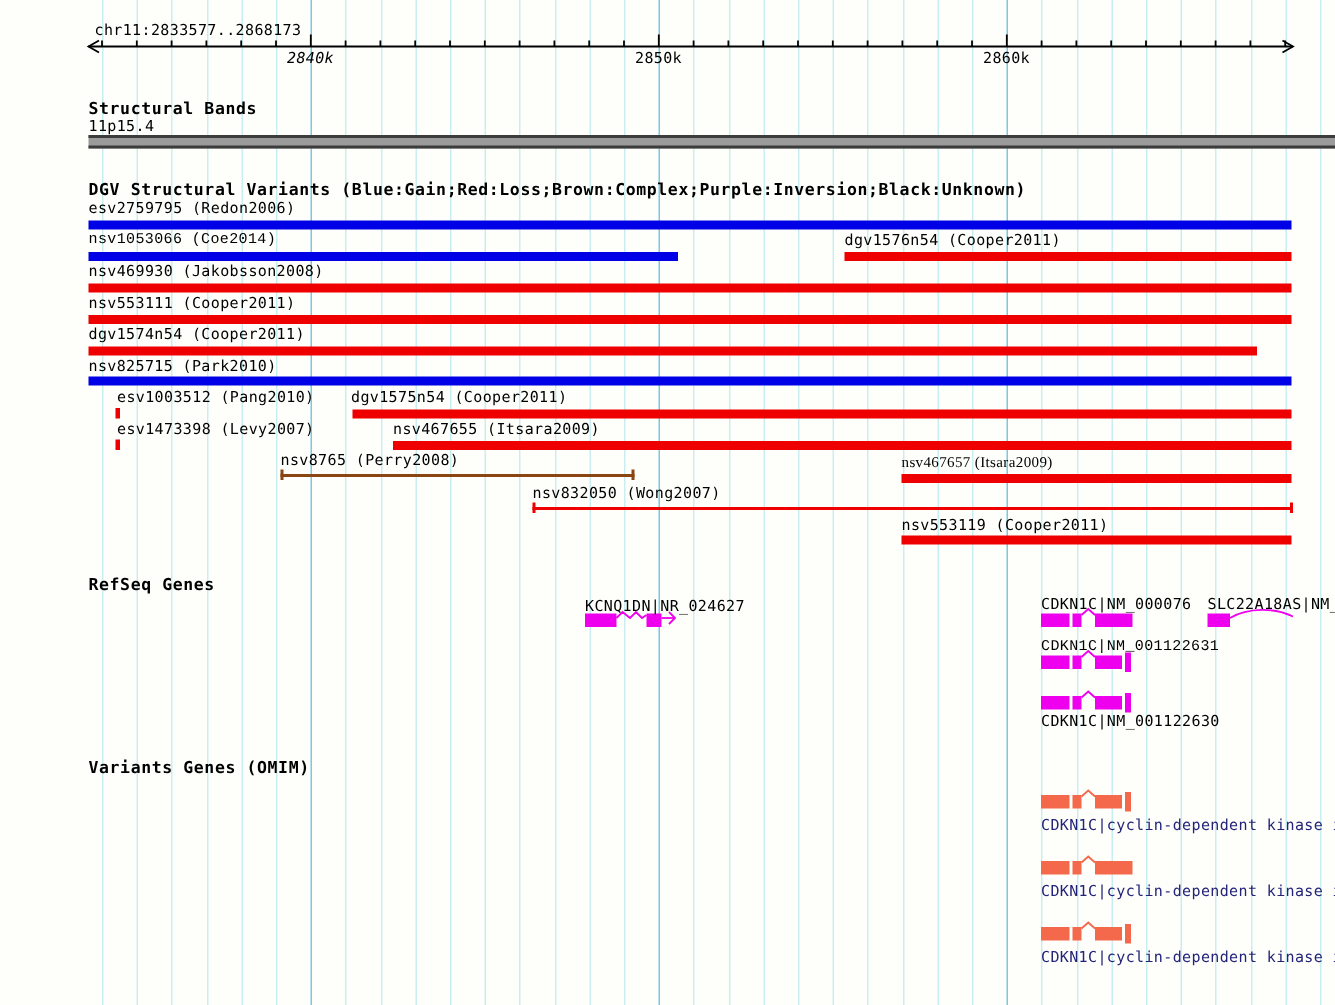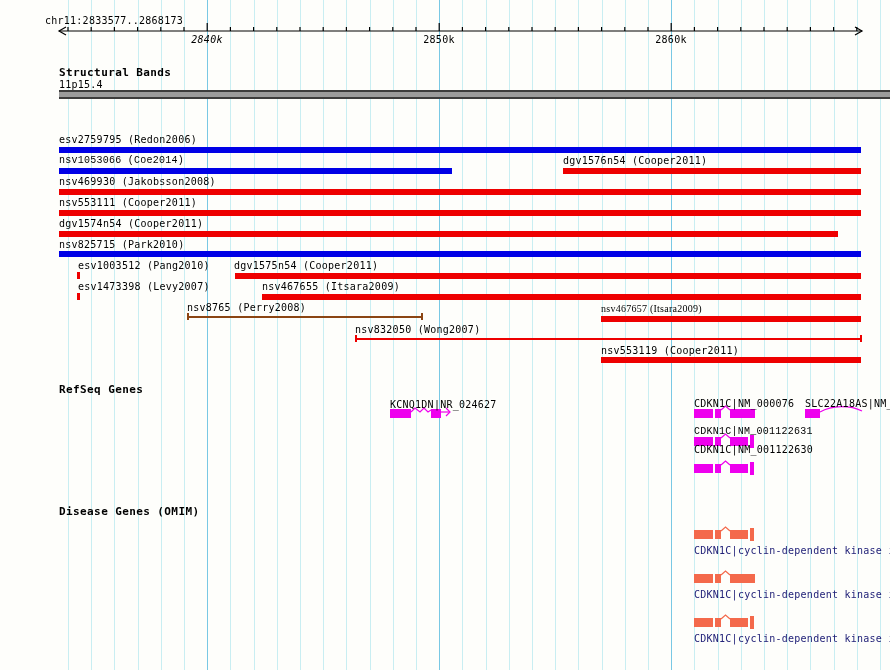--- a/index.html
+++ b/index.html
@@ -143,31 +143,32 @@
       </g>
       <g>
         <rect x="694" y="618" width="19" height="9" fill="#F4694B"></rect>
         <rect x="715" y="618" width="6" height="9" fill="#F4694B"></rect>
         <polyline points="721,619 725.5,615 730,619" fill="none" stroke="#F4694B" stroke-width="1.2"></polyline>
         <rect x="730" y="618" width="18" height="9" fill="#F4694B"></rect>
         <rect x="750" y="616" width="4" height="13" fill="#F4694B"></rect>
       </g>
     </svg>
 
-  <div class="lbl" style="left:45px;top:15px;">chr11:2833577..2868173</div>
+  <div class="lbl" style="left:63px;top:15px;">chr11:2833577..2868173</div>
   <div id="ticklabels">
       <div class="ticklabel" style="left: 207px; top: 34px; font-style: italic;">2840k</div>
       <div class="ticklabel" style="left: 439px; top: 34px;">2850k</div>
       <div class="ticklabel" style="left: 671px; top: 34px;">2860k</div>
     </div>
 
   <div class="hdr" style="left:59px;top:67px;">Structural Bands</div>
   <div class="lbl" style="left:59px;top:79px;">11p15.4</div>
   <div id="bandbar" style="left: 59px; top: 90px; width: 831px; height: 9px; background: rgb(155, 155, 155); border-top: 2px solid rgb(60, 60, 60); border-bottom: 2px solid rgb(60, 60, 60);"></div>
 
+  <div class="hdr" style="left:59px;top:121px;">DGV Structural Variants (Blue:Gain;Red:Loss;Brown:Complex;Purple:Inversion;Black:Unknown)</div>
   <div id="variants">
       <div class="lbl" style="left: 59px; top: 134px;">esv2759795 (Redon2006)</div>
       <div class="bar" style="left: 59px; top: 147px; width: 802px; height: 6px; background: rgb(0, 0, 230);"></div>
       <div class="lbl" style="left: 59px; top: 155px; font-family: Liberation Mono, monospace;">nsv1053066 (Coe2014)</div>
       <div class="bar" style="left: 59px; top: 168px; width: 393px; height: 6px; background: rgb(0, 0, 230);"></div>
       <div class="lbl" style="left: 563px; top: 155px;">dgv1576n54 (Cooper2011)</div>
       <div class="bar" style="left: 563px; top: 168px; width: 298px; height: 6px; background: rgb(238, 0, 0);"></div>
       <div class="lbl" style="left: 59px; top: 176px;">nsv469930 (Jakobsson2008)</div>
       <div class="bar" style="left: 59px; top: 189px; width: 802px; height: 6px; background: rgb(238, 0, 0);"></div>
       <div class="lbl" style="left: 59px; top: 197px;">nsv553111 (Cooper2011)</div>
@@ -201,22 +202,22 @@
       <div class="lbl" style="left: 601px; top: 345px;">nsv553119 (Cooper2011)</div>
       <div class="bar" style="left: 601px; top: 357px; width: 260px; height: 6px; background: rgb(238, 0, 0);"></div>
     </div>
 
   <div class="hdr" style="left:59px;top:384px;">RefSeq Genes</div>
   <div id="refseq-labels">
       <div class="lbl" style="left: 390px; top: 399px; color: rgb(0, 0, 0);">KCNQ1DN|NR_024627</div>
       <div class="lbl" style="left: 694px; top: 398px; color: rgb(0, 0, 0);">CDKN1C|NM_000076</div>
       <div class="lbl" style="left: 805px; top: 398px; color: rgb(0, 0, 0);">SLC22A18AS|NM_</div>
       <div class="lbl" style="left: 694px; top: 426px; color: rgb(0, 0, 0); font-family: Liberation Mono, monospace;">CDKN1C|NM_001122631</div>
-      <div class="lbl" style="left: 694px; top: 444px; color: rgb(0, 0, 0);">CDKN1C|NM_001122630</div>
-    </div>
-
-  <div class="hdr" style="left:59px;top:506px;">Disease Genes (OMIM)</div>
+      <div class="lbl" style="left: 694px; top: 476px; color: rgb(0, 0, 0);">CDKN1C|NM_001122630</div>
+    </div>
+
+  <div class="hdr" style="left:59px;top:506px;">Variants Genes (OMIM)</div>
   <div id="omim-labels">
       <div class="lbl" style="left: 694px; top: 545px; color: rgb(35, 35, 121);">CDKN1C|cyclin-dependent kinase in</div>
       <div class="lbl" style="left: 694px; top: 589px; color: rgb(35, 35, 121);">CDKN1C|cyclin-dependent kinase in</div>
       <div class="lbl" style="left: 694px; top: 633px; color: rgb(35, 35, 121);">CDKN1C|cyclin-dependent kinase in</div>
     </div>
 </div>
 
 </body></html>

